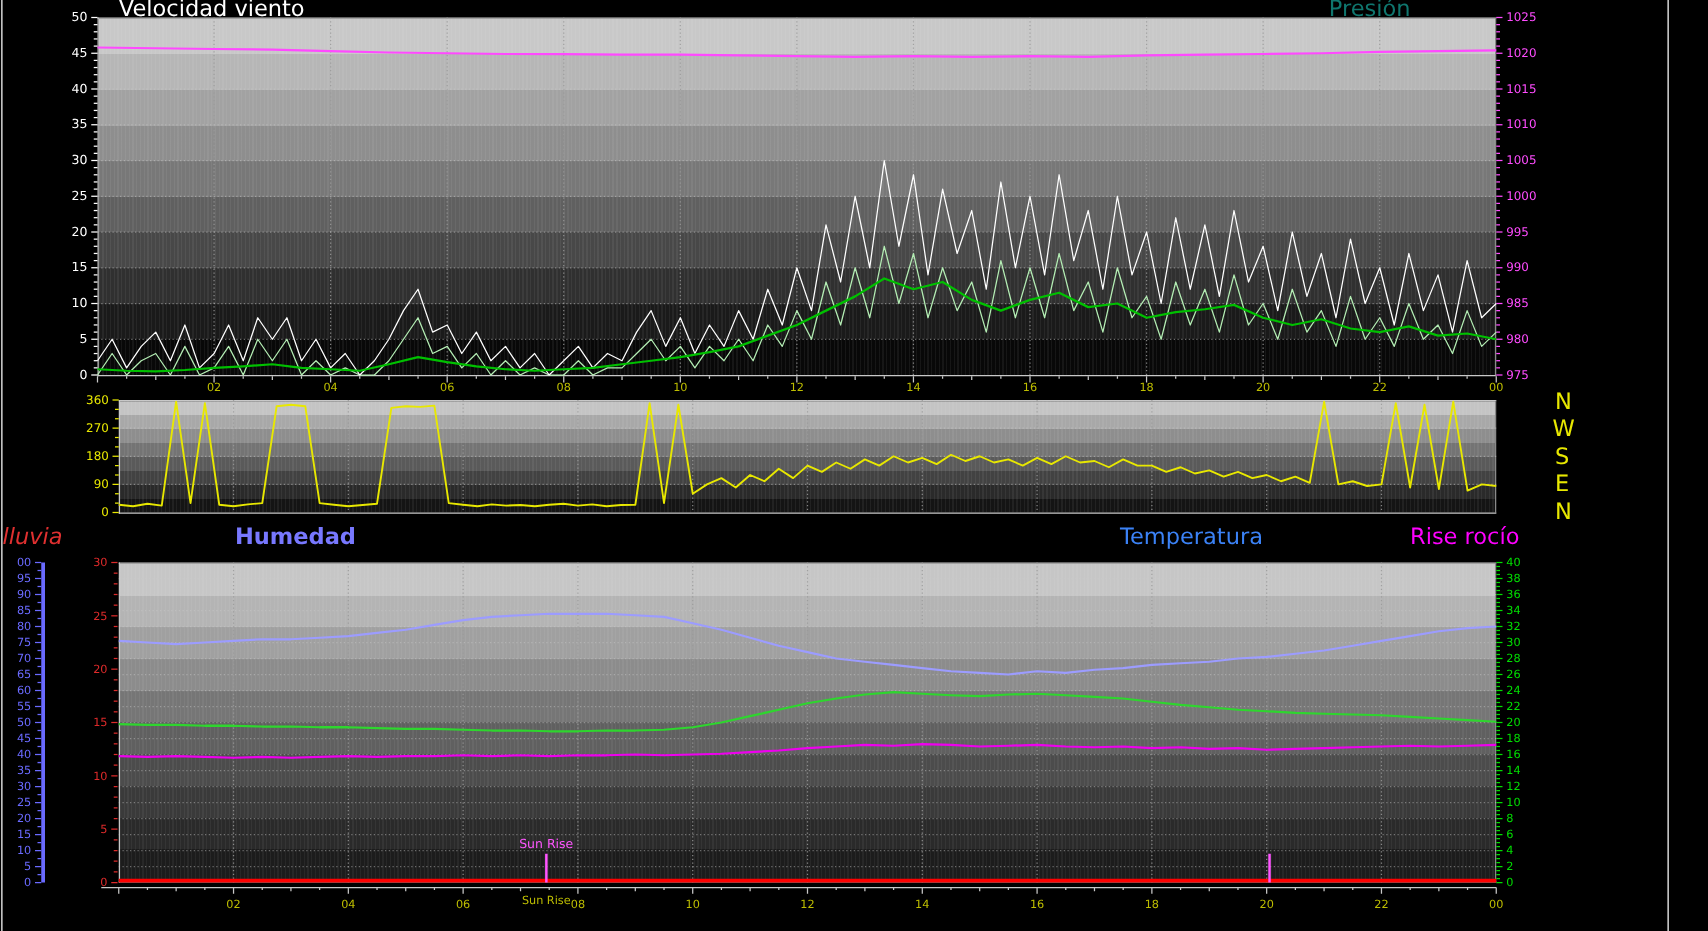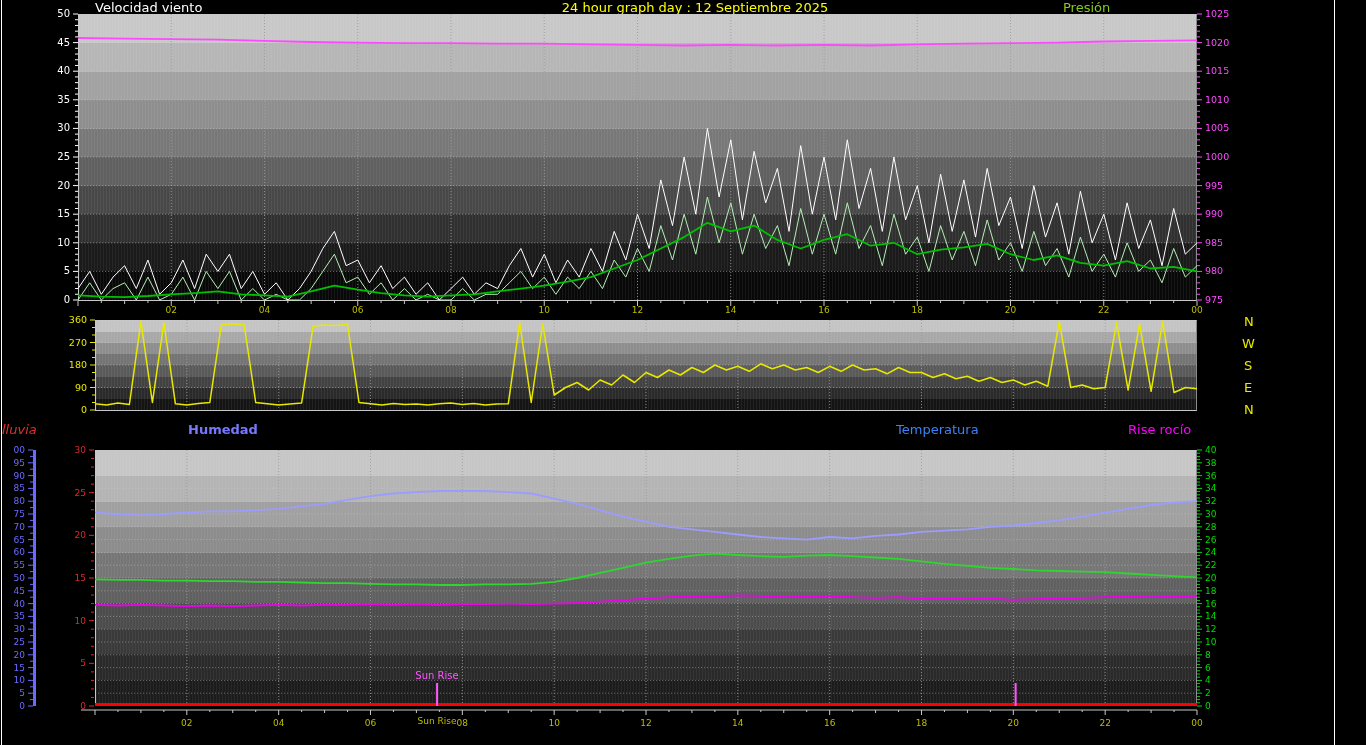--- a/index.html
+++ b/index.html
@@ -1,19 +1,19 @@
 <!DOCTYPE html>
 <html><head>
 <meta charset="utf-8">
 <style>
   html,body{margin:0;padding:0;background:#000;}
   #screen{position:relative;width:1366px;height:745px;background:#000;overflow:hidden;
           font-family:"DejaVu Sans",sans-serif;}
   .abs{position:absolute;white-space:nowrap;}
-  .lbl{font-size:13px;line-height:13px;}
+  .lbl{font-size:18px;line-height:13px;}
   .plot{position:absolute;box-sizing:border-box;
         border:1px solid #c8c8c8;border-right-color:#8a8a8a;}
   #plot1{left:78px;top:14px;width:1119px;height:287px;
     background-image:
       repeating-linear-gradient(90deg, rgba(255,255,255,0.06) 0 1px, rgba(0,0,0,0) 1px 3px),
       linear-gradient(to bottom,
         #c8c8c8 0%,#c8c8c8 10%,#b6b6b6 10%,#b6b6b6 20%,#a2a2a2 20%,#a2a2a2 30%,
         #8e8e8e 30%,#8e8e8e 40%,#787878 40%,#787878 50%,#606060 50%,#606060 60%,
         #484848 60%,#484848 70%,#303030 70%,#303030 80%,#1a1a1a 80%,#1a1a1a 90%,
         #080808 90%,#080808 100%);}
@@ -37,22 +37,21 @@
 </style>
 </head>
 <body>
 
 <div id="screen">
 
   <div class="border-line" style="left:1px;"></div>
   <div class="border-line" style="left:1334px;"></div>
 
   <div class="abs lbl" style="left:95px;top:1px;color:#ffffff;">Velocidad viento</div>
-  <div class="abs lbl" style="left:490px;top:1px;width:410px;text-align:center;color:#ffff00;">24 hour graph day : 12 Septiembre 2025</div>
-  <div class="abs lbl" style="left:1063px;top:1px;color:#84cc16;">Presión</div>
+  <div class="abs lbl" style="left:1063px;top:1px;color:#0f766e;">Presión</div>
 
   <div id="plot1" class="plot"></div>
   <div id="plot2" class="plot"></div>
   <div id="plot3" class="plot"></div>
 
   <svg id="overlay" width="1366" height="745">
       <line x1="171.25" y1="14" x2="171.25" y2="300" stroke="#9a9a9a" stroke-width="1" stroke-dasharray="1 2" opacity="0.85"></line>
       <line x1="264.5" y1="14" x2="264.5" y2="300" stroke="#9a9a9a" stroke-width="1" stroke-dasharray="1 2" opacity="0.85"></line>
       <line x1="357.75" y1="14" x2="357.75" y2="300" stroke="#9a9a9a" stroke-width="1" stroke-dasharray="1 2" opacity="0.85"></line>
       <line x1="451" y1="14" x2="451" y2="300" stroke="#9a9a9a" stroke-width="1" stroke-dasharray="1 2" opacity="0.85"></line>

